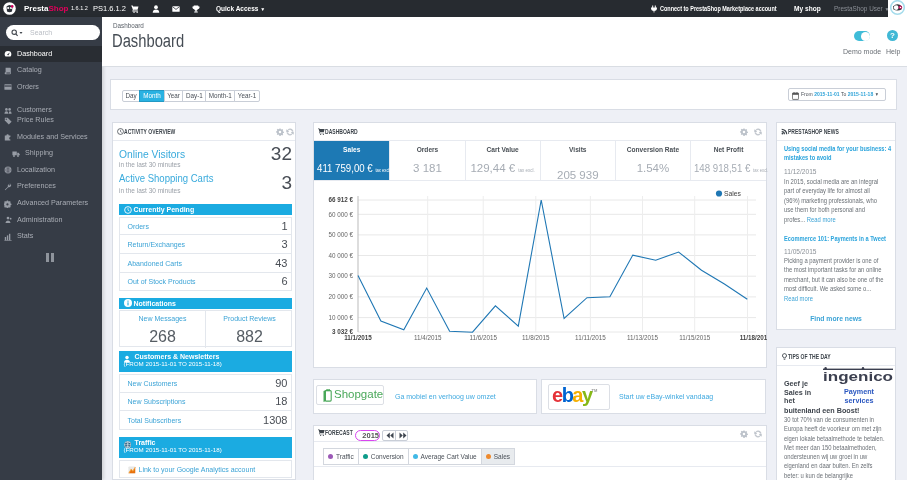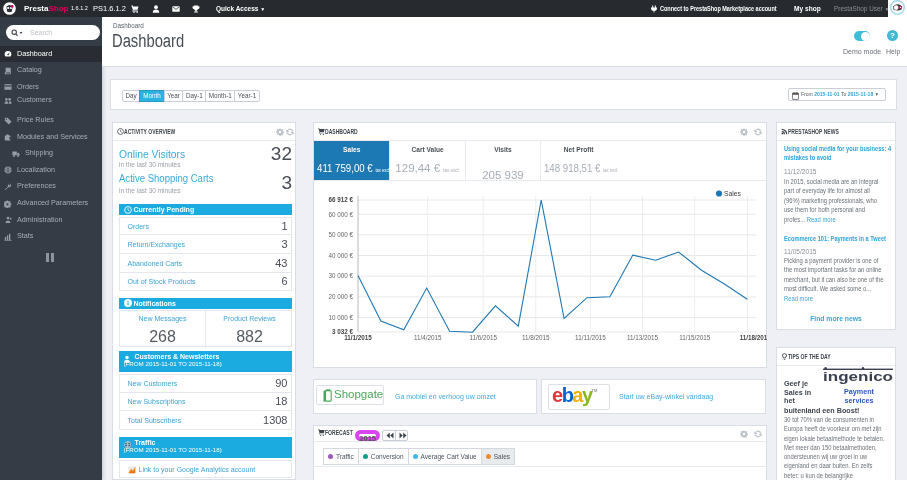--- a/index.html
+++ b/index.html
@@ -106,21 +106,21 @@
       </svg>
       <span>Catalog</span>
     </div>
   <div class="mitem" style="top:61.7px;">
       <svg class="ic" viewBox="0 0 10 10">
         <rect x="0.5" y="1.5" width="9" height="7" rx="0.8"></rect>
         <rect x="0.5" y="3" width="9" height="1.6" fill="#3d424d"></rect>
       </svg>
       <span>Orders</span>
     </div>
-  <div class="mitem" style="top:75px;">
+  <div class="mitem" style="top:85px;">
       <svg class="ic" viewBox="0 0 10 10">
         <circle cx="3" cy="3" r="1.6"></circle>
         <circle cx="7" cy="3" r="1.6"></circle>
         <path d="M0.5 8.5 Q0.7 5.4 3 5.4 Q5.3 5.4 5.5 8.5 Z"></path>
         <path d="M5.8 8.5 Q6 5.4 7.4 5.4 Q9.3 5.4 9.5 8.5 Z"></path>
       </svg>
       <span>Customers</span>
     </div>
   <div class="mitem" style="top:94.9px;">
       <svg class="ic" viewBox="0 0 10 10">
@@ -336,26 +336,34 @@
         <path d="M5 9 a4 4 0 0 1 -3.9 -3 h1.2 a2.9 2.9 0 0 0 5.4 0.6 L6.5 5.4 9.2 5 9.2 7.8 8.3 7 A4 4 0 0 1 5 9 Z" fill="#bcc2ca" stroke="#bcc2ca" stroke-width="0.7"></path>
       </svg>
   </div>
 
   <div style="position:relative; height:40px; border-bottom:1px solid #e7eaf0; display:flex;">
     <div style="width:75.4px; background:#1d79b4; color:#fff; text-align:center;">
       <div style="font-size:6.6px; font-weight:bold; margin-top:5px;">Sales</div>
       <div style="font-size:10.5px; margin-top:9px; white-space:nowrap; transform:scaleX(0.92); transform-origin:50% 0;">411 759,00 € <span style="font-size:4.5px;">tax excl.</span></div>
     </div>
     <div style="width:75.4px; border-left:1px solid #e7eaf0; text-align:center;">
+      <div style="font-size:6.6px; font-weight:bold; color:#4a5056; margin-top:5px;">Orders</div>
+      <div style="font-size:11.5px; color:#a6acb4; margin-top:9px;">3 181</div>
+    </div>
+    <div style="width:75.4px; border-left:1px solid #e7eaf0; text-align:center;">
       <div style="font-size:6.6px; font-weight:bold; color:#4a5056; margin-top:5px;">Cart Value</div>
       <div style="font-size:11.5px; color:#a6acb4; margin-top:9px; white-space:nowrap;">129,44 € <span style="font-size:4.5px;">tax excl.</span></div>
     </div>
     <div style="width:75.4px; border-left:1px solid #e7eaf0; text-align:center;">
       <div style="font-size:6.6px; font-weight:bold; color:#4a5056; margin-top:5px;">Visits</div>
       <div style="font-size:11.5px; color:#a6acb4; margin-top:16px;">205 939</div>
+    </div>
+    <div style="width:75.4px; border-left:1px solid #e7eaf0; text-align:center;">
+      <div style="font-size:6.6px; font-weight:bold; color:#4a5056; margin-top:5px;">Conversion Rate</div>
+      <div style="font-size:11.5px; color:#a6acb4; margin-top:9px;">1.54%</div>
     </div>
     <div style="width:76px; border-left:1px solid #e7eaf0; text-align:center;">
       <div style="font-size:6.6px; font-weight:bold; color:#4a5056; margin-top:5px;">Net Profit</div>
       <div style="font-size:10.5px; color:#a6acb4; margin-top:9px; white-space:nowrap; transform:scaleX(0.92); transform-origin:50% 0;">148 918,51 € <span style="font-size:4.5px;">tax excl.</span></div>
     </div>
   </div>
 </div>
 
 <svg class="abs" style="left:313px; top:180px;" width="454" height="188" viewBox="0 0 454 188">
   <g stroke="#e8e8e8" stroke-width="1">
@@ -422,21 +430,21 @@
 </div>
 
 <div class="panel" style="left:313px; top:425px; width:454px; height:55px; border-bottom:none;">
   <div style="position:relative; height:16px; border-bottom:1px solid #e7eaf0;">
     <svg class="hico" style="left:3.5px; top:3px;" viewBox="0 0 9 9">
         <path d="M0.2 0.2 h1.4 l0.5 1.2 h6.4 l-1 3.6 h-4.8 l-0.4 1 h5.6 v0.9 h-6.6 l0.7 -1.8 -1.3 -4 h-0.5 z" fill="#3e454c"></path>
         <circle cx="3.4" cy="8.1" r="0.8" fill="#3e454c"></circle>
         <circle cx="6.9" cy="8.1" r="0.8" fill="#3e454c"></circle>
       </svg>
     <span style="position:absolute; left:10.5px; top:2.5px; font-size:7px; font-weight:bold; color:#3e454c; transform:scaleX(0.72); transform-origin:0 50%;">FORECAST</span>
-    <div style="position:absolute; left:41px; top:3.5px; width:25px; height:11px; border:4px solid #d946ef; border-radius:6px; font-size:7.5px; font-weight:bold; color:#555; text-align:right; line-height:10px;">2015</div>
+    <div style="position:absolute; left:41px; top:3.5px; width:25px; height:11px; border:1px solid #d946ef; border-radius:6px; font-size:7.5px; font-weight:bold; color:#555; text-align:right; line-height:10px;">2015</div>
     <div style="position:absolute; left:68px; top:3.5px; width:26px; height:11px; border:1px solid #c9ced7; border-radius:2px;">
       <div style="position:absolute; left:0; top:0; width:13px; height:9px; border-right:1px solid #c9ced7;">
           <svg width="8" height="7" viewBox="0 0 8 7" style="position:absolute; left:2.5px; top:1px;">
             <path d="M3.8 0.5 V6.5 L0.5 3.5 Z M7.5 0.5 V6.5 L4.2 3.5 Z" fill="#3f4650"></path>
           </svg>
         </div>
       <div style="position:absolute; left:14px; top:0; width:12px; height:9px;">
           <svg width="8" height="7" viewBox="0 0 8 7" style="position:absolute; left:2px; top:1px;">
             <path d="M0.5 0.5 V6.5 L3.8 3.5 Z M4.2 0.5 V6.5 L7.5 3.5 Z" fill="#3f4650"></path>
           </svg>

